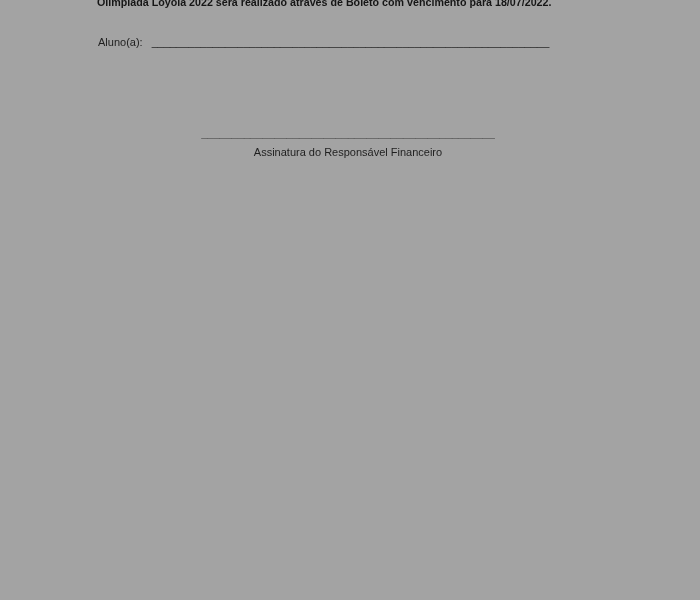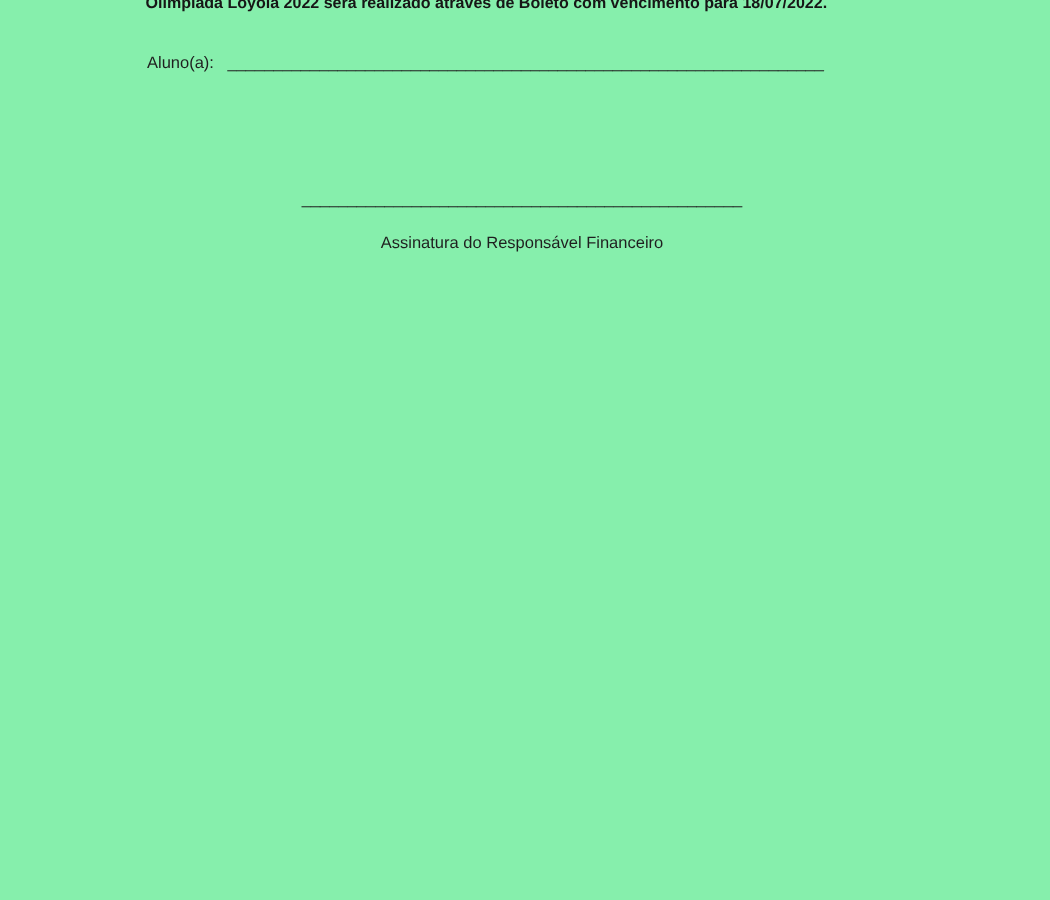--- a/index.html
+++ b/index.html
@@ -11,21 +11,21 @@
     height: 600px;
     background: #ffffff;
     overflow: hidden;
     position: relative;
     font-family: "Liberation Sans", "DejaVu Sans", sans-serif;
     color: #1f1f1f;
   }
   .page {
     position: absolute;
     inset: 0;
-    background: #86efac;
+    background: #a3a3a3;
   }
   .notice {
     position: absolute;
     top: -4px;
     left: 97px;
     margin: 0;
     font-size: 10.7px;
     font-weight: bold;
     line-height: 13px;
     white-space: nowrap;
@@ -49,23 +49,24 @@
     position: absolute;
     top: 127px;
     left: 180px;
     width: 336px;
     text-align: center;
     font-size: 11px;
     line-height: 13px;
   }
   .sig-line {
     white-space: nowrap;
+    font-weight: bold;
   }
   .sig-caption {
-    margin-top: 16px;
+    margin-top: 6px;
   }
 </style>
 </head>
 <body style="color: rgb(31, 31, 31); background: rgb(255, 255, 255);">
 
 <div class="page">
 
   <p class="notice" style="color: rgb(22, 22, 22);">Olimpíada Loyola 2022 será realizado através de Boleto com vencimento para 18/07/2022.</p>
 
   <p class="line line-student"><span>Aluno(a):</span><span class="blank blank-student">_________________________________________________________________</span></p>

